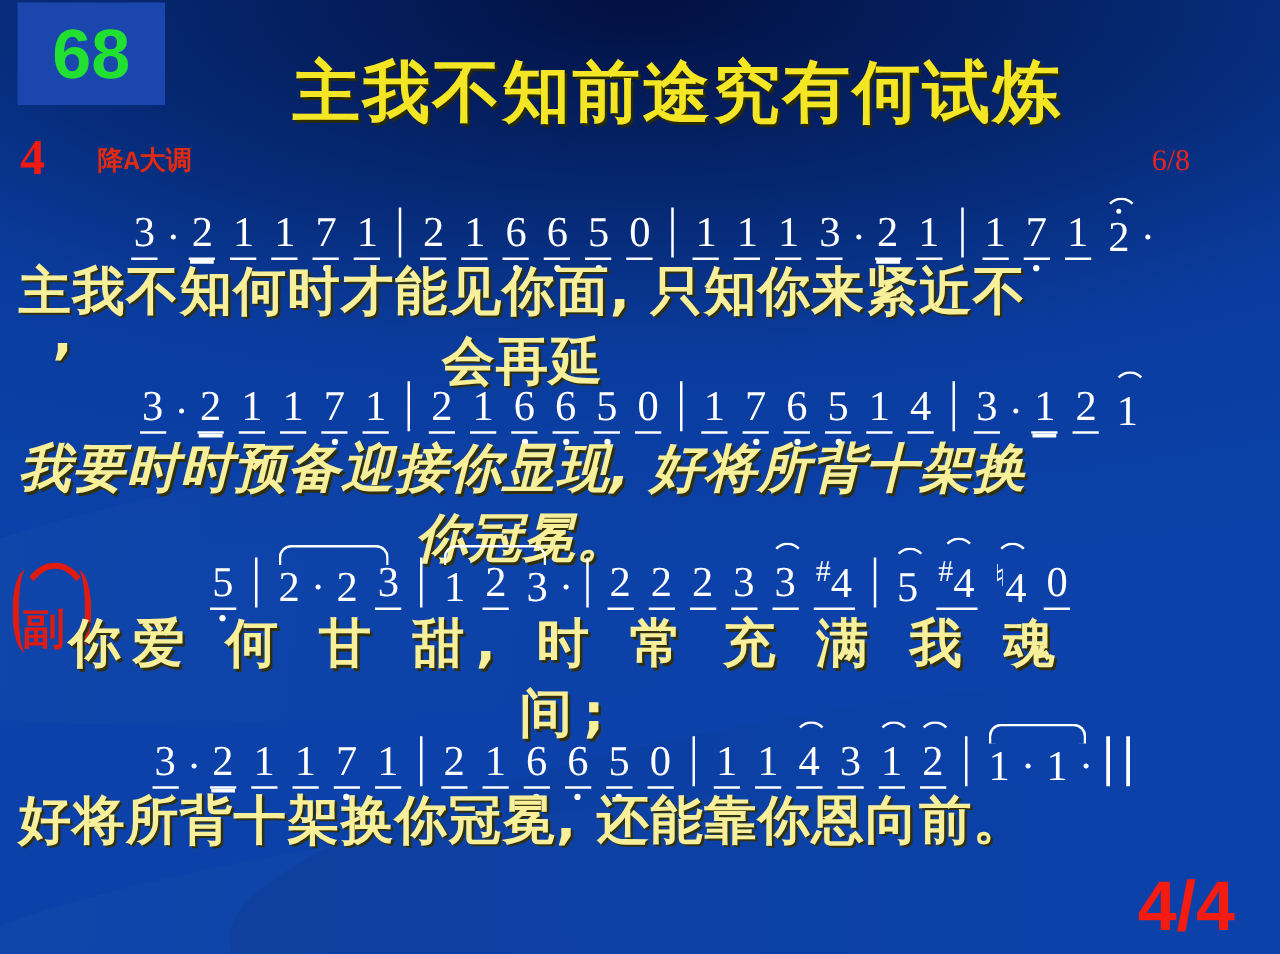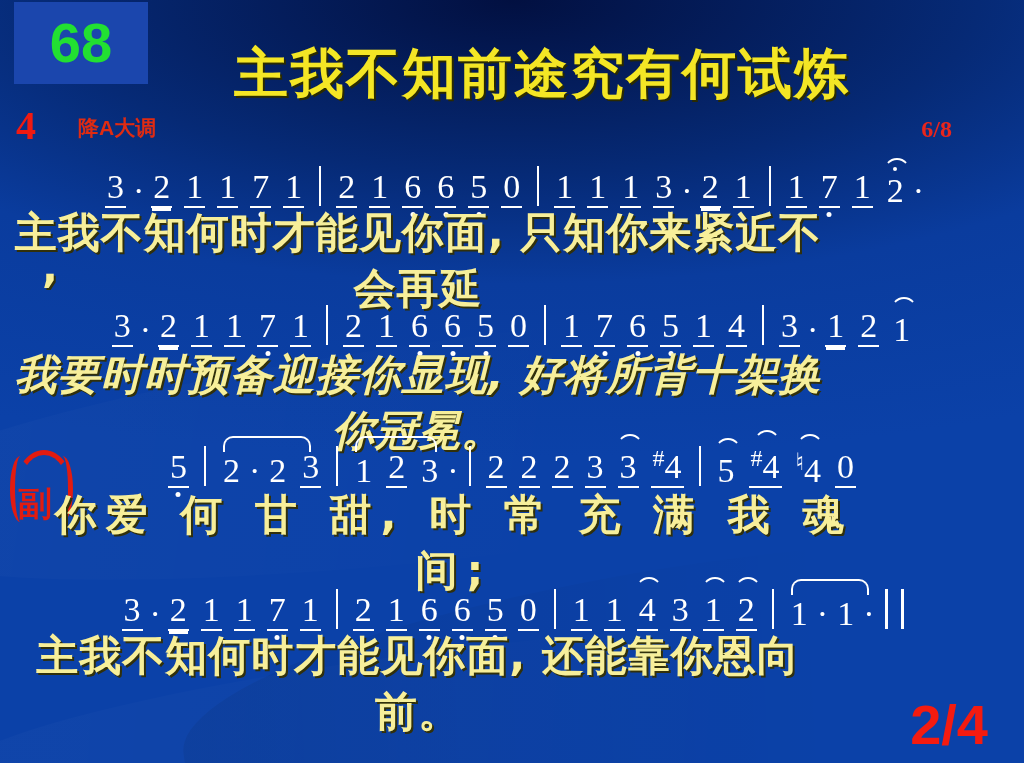--- a/index.html
+++ b/index.html
@@ -21,21 +21,21 @@
        transform:rotate(-7deg);border-radius:50%/40%;}
   .sw2{left:180px;top:560px;width:1100px;height:260px;
        background:linear-gradient(95deg,rgba(0,0,0,.12) 0%,rgba(0,0,0,0) 60%);
        transform:rotate(-8deg);border-radius:50%/45%;}
   .sw3{left:-60px;top:640px;width:1200px;height:200px;
        background:linear-gradient(100deg,rgba(255,255,255,.035) 10%,rgba(255,255,255,0) 70%);
        transform:rotate(-6deg);border-radius:50%/40%;}
 
   
   #badge{
-    position:absolute;left:14px;top:2px;width:134px;height:82px;
+    position:absolute;left:14px;top:2px;width:118px;height:82px;
     background:#1b46ad;display:flex;align-items:center;justify-content:center;
   }
   #badge span{
     color:#22e032;font-size:56px;font-weight:bold;line-height:1;
     font-family:"Liberation Sans","DejaVu Sans",sans-serif;
   }
 
   
   #title{
     position:absolute;left:0;top:38px;width:1024px;text-align:center;
@@ -44,23 +44,23 @@
     text-shadow:2px 2px 0 #2b2b00;
     padding-left:60px;box-sizing:border-box;
   }
 
   
   #beat-num{position:absolute;left:16px;top:106px;color:#f01a12;
     font-size:40px;font-weight:bold;line-height:1;
     font-family:"Liberation Serif","DejaVu Serif",serif;}
   #key-sig{position:absolute;left:78px;top:114px;color:#e02b12;
     font-size:21px;font-weight:bold;
-    font-family:Liberation Sans, sans-serif;}
+    font-family:Liberation Mono, monospace;}
   #time-sig{position:absolute;right:72px;top:116px;color:#e8251c;
-    font-size:24px;font-weight:bold;
+    font-size:24px;font-weight:normal;
     font-family:"Liberation Serif","DejaVu Serif",serif;}
   #final-time{position:absolute;right:36px;bottom:10px;color:#f41b10;
     font-size:56px;font-weight:bold;line-height:1;
     font-family:"Liberation Sans","DejaVu Sans",sans-serif;}
 
   
   #chorus-mark{position:absolute;left:8px;top:450px;width:62px;height:90px;}
   #chorus-mark .arc{position:absolute;left:4px;top:0;width:54px;height:44px;
     border:5px solid #e21b10;border-bottom:none;border-radius:50% 50% 0 0 / 100% 100% 0 0;
     border-left-color:transparent;border-right-color:transparent;}
@@ -123,21 +123,21 @@
 
   <div id="badge">
     <span>68</span>
   </div>
 
   <div id="title">主我不知前途究有何试炼</div>
 
   <div id="beat-num">4</div>
   <div id="key-sig">降A大调</div>
   <div id="time-sig">6/8</div>
-  <div id="final-time">2/4</div>
+  <div id="final-time">4/4</div>
 
   <div class="note-row" style="top:152px;">
     <span class="note u1">3</span>
       <span class="dotdur">·</span>
       <span class="note u2">2</span>
     <span class="note u1">1</span>
     <span class="note u1">1</span>
     <span class="note u1 dotlow">7</span>
     <span class="note u1">1</span>
     <span class="bar"></span>
@@ -252,15 +252,15 @@
     <span class="note u1">3</span>
     <span class="note u1 ferm">1</span>
     <span class="note u1 ferm">2</span>
     <span class="bar"></span>
     <span class="note"><span class="slur" style="width:74px;left:2px;"></span>1</span>
       <span class="dotdur">·</span>
       <span class="note">1</span>
       <span class="dotdur">·</span>
     <span class="dbar"></span>
   </div>
-  <div class="lyric-row" style="top:628px;">主我不知何时才能见你面, 还能靠你恩向前。</div>
+  <div class="lyric-row" style="top:628px;">好将所背十架换你冠冕, 还能靠你恩向前。</div>
 
 </div>
 
 </body></html>

